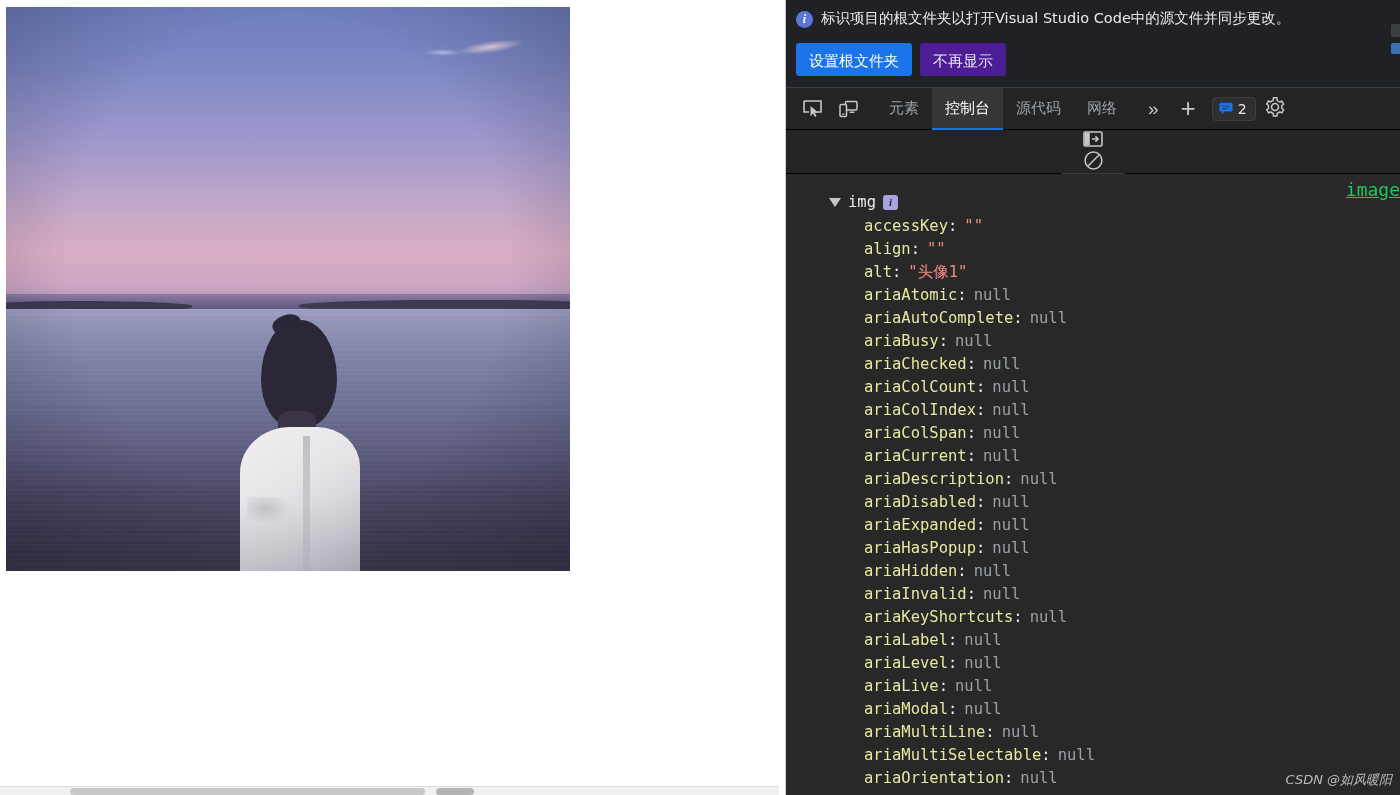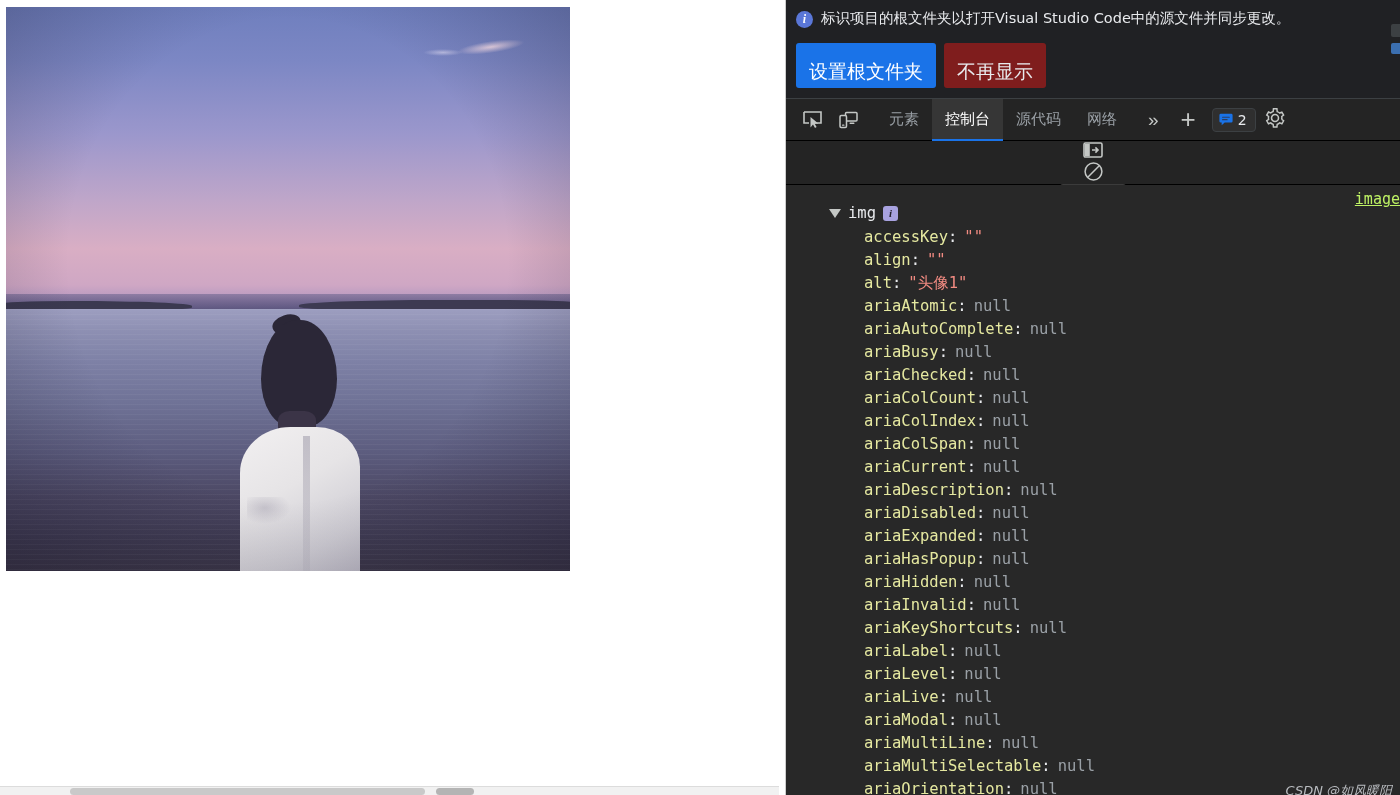--- a/index.html
+++ b/index.html
@@ -176,27 +176,27 @@
     margin-top: 2px;
   }
   .notice-text {
     font-size: 14.5px; line-height: 1.35; color: #e8eaed;
     font-family: "DejaVu Sans", sans-serif;
     white-space: nowrap;
   }
   .notice-btns { display: flex; gap: 8px; margin-top: 14px; margin-left: 0; }
   .btn {
     font-family: "DejaVu Sans", sans-serif;
-    font-size: 19px;
-    padding: 18px 13px 7px 13px;
+    font-size: 15px;
+    padding: 10px 13px 7px 13px;
     border: none; border-radius: 3px;
     cursor: pointer; line-height: 1.1;
   }
   .btn-primary { background: #1a73e8; color: #ffffff; }
-  .btn-secondary { background: #7f1d1d; color: #e8eaed; }
+  .btn-secondary { background: #4c1d95; color: #e8eaed; }
   .notice-edge {
     position: absolute; right: 0; top: 24px;
     width: 9px; height: 13px; background: #3c4043; border-radius: 2px 0 0 2px;
   }
   .notice-edge2 {
     position: absolute; right: 0; top: 43px;
     width: 9px; height: 11px; background: #3b6fb0; border-radius: 2px 0 0 2px;
   }
 
   
@@ -294,21 +294,21 @@
   
   .console-body {
     position: relative;
     height: calc(795px - 88px - 42px - 44px);
     background: #282828;
     overflow: hidden;
     font-family: "DejaVu Sans Mono", monospace;
   }
   .src-link {
     position: absolute; right: 0px; top: 5px;
-    color: #bef264; font-size: 15px;
+    color: #22c55e; font-size: 18px;
     text-decoration: underline;
     font-family: "DejaVu Sans Mono", monospace;
     cursor: pointer;
     white-space: nowrap;
   }
   .obj-head {
     display: flex; align-items: center; gap: 7px;
     padding: 19px 8px 2px 43px;
   }
   .tri {

